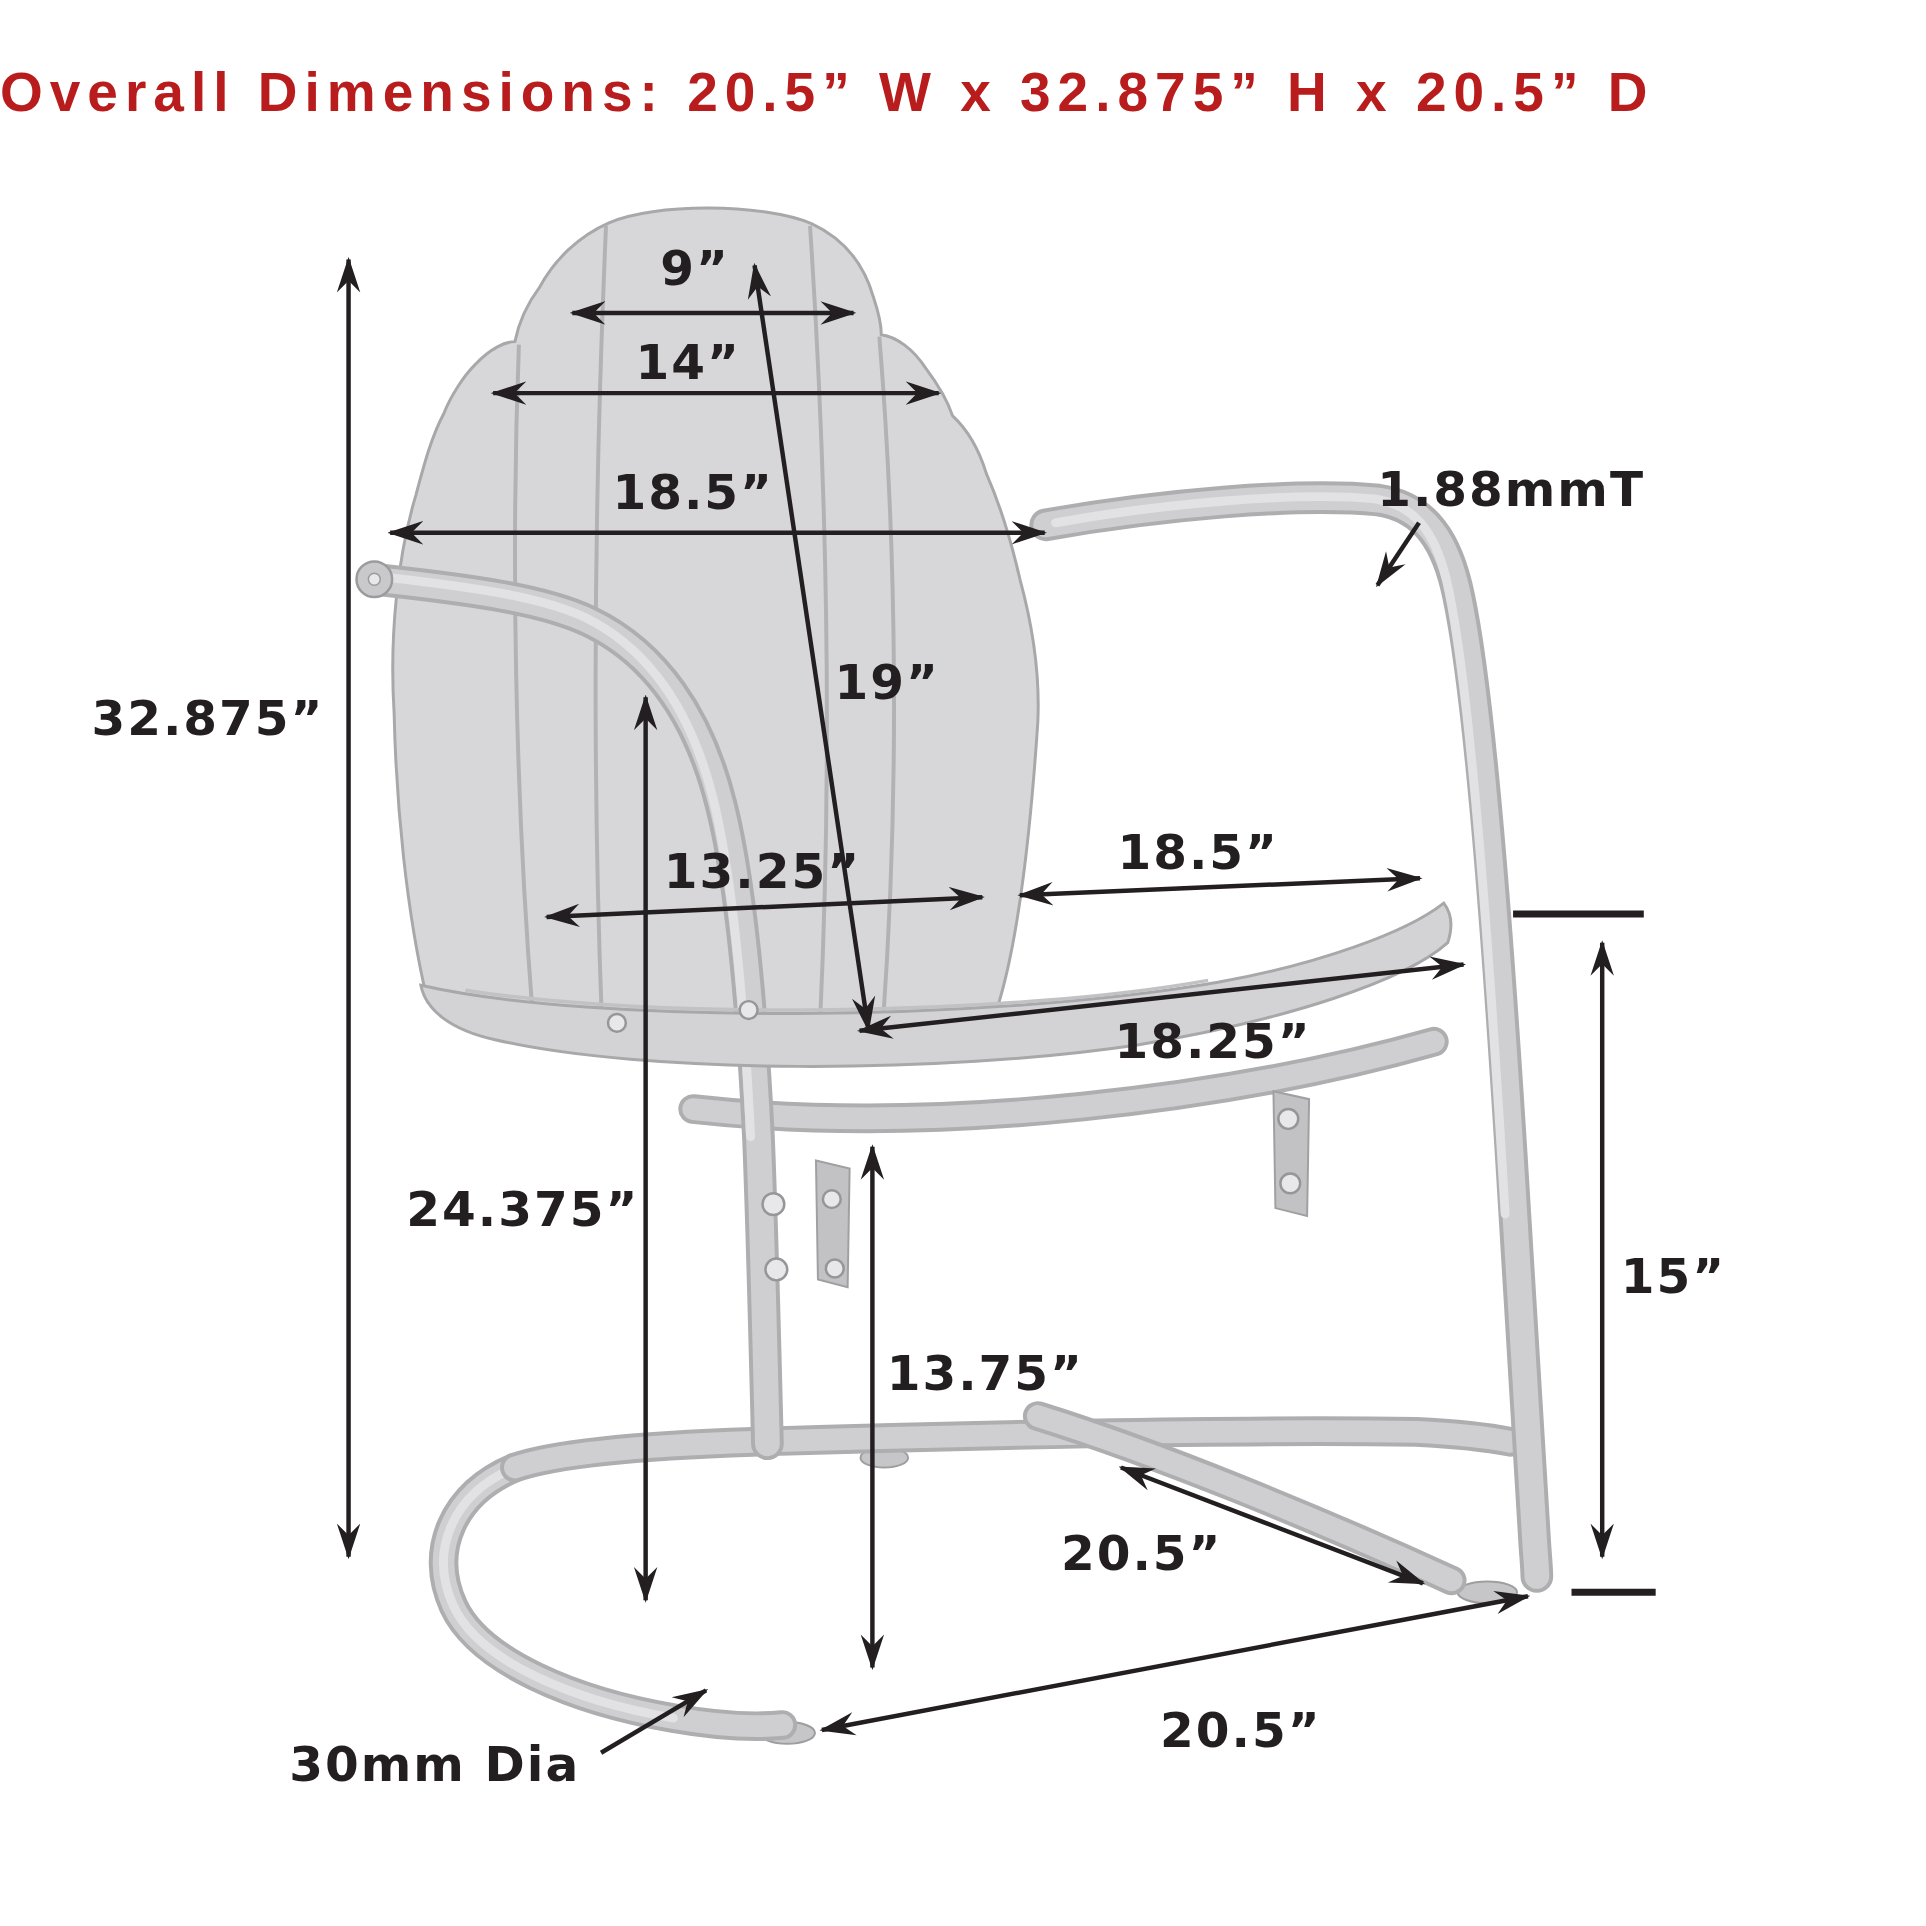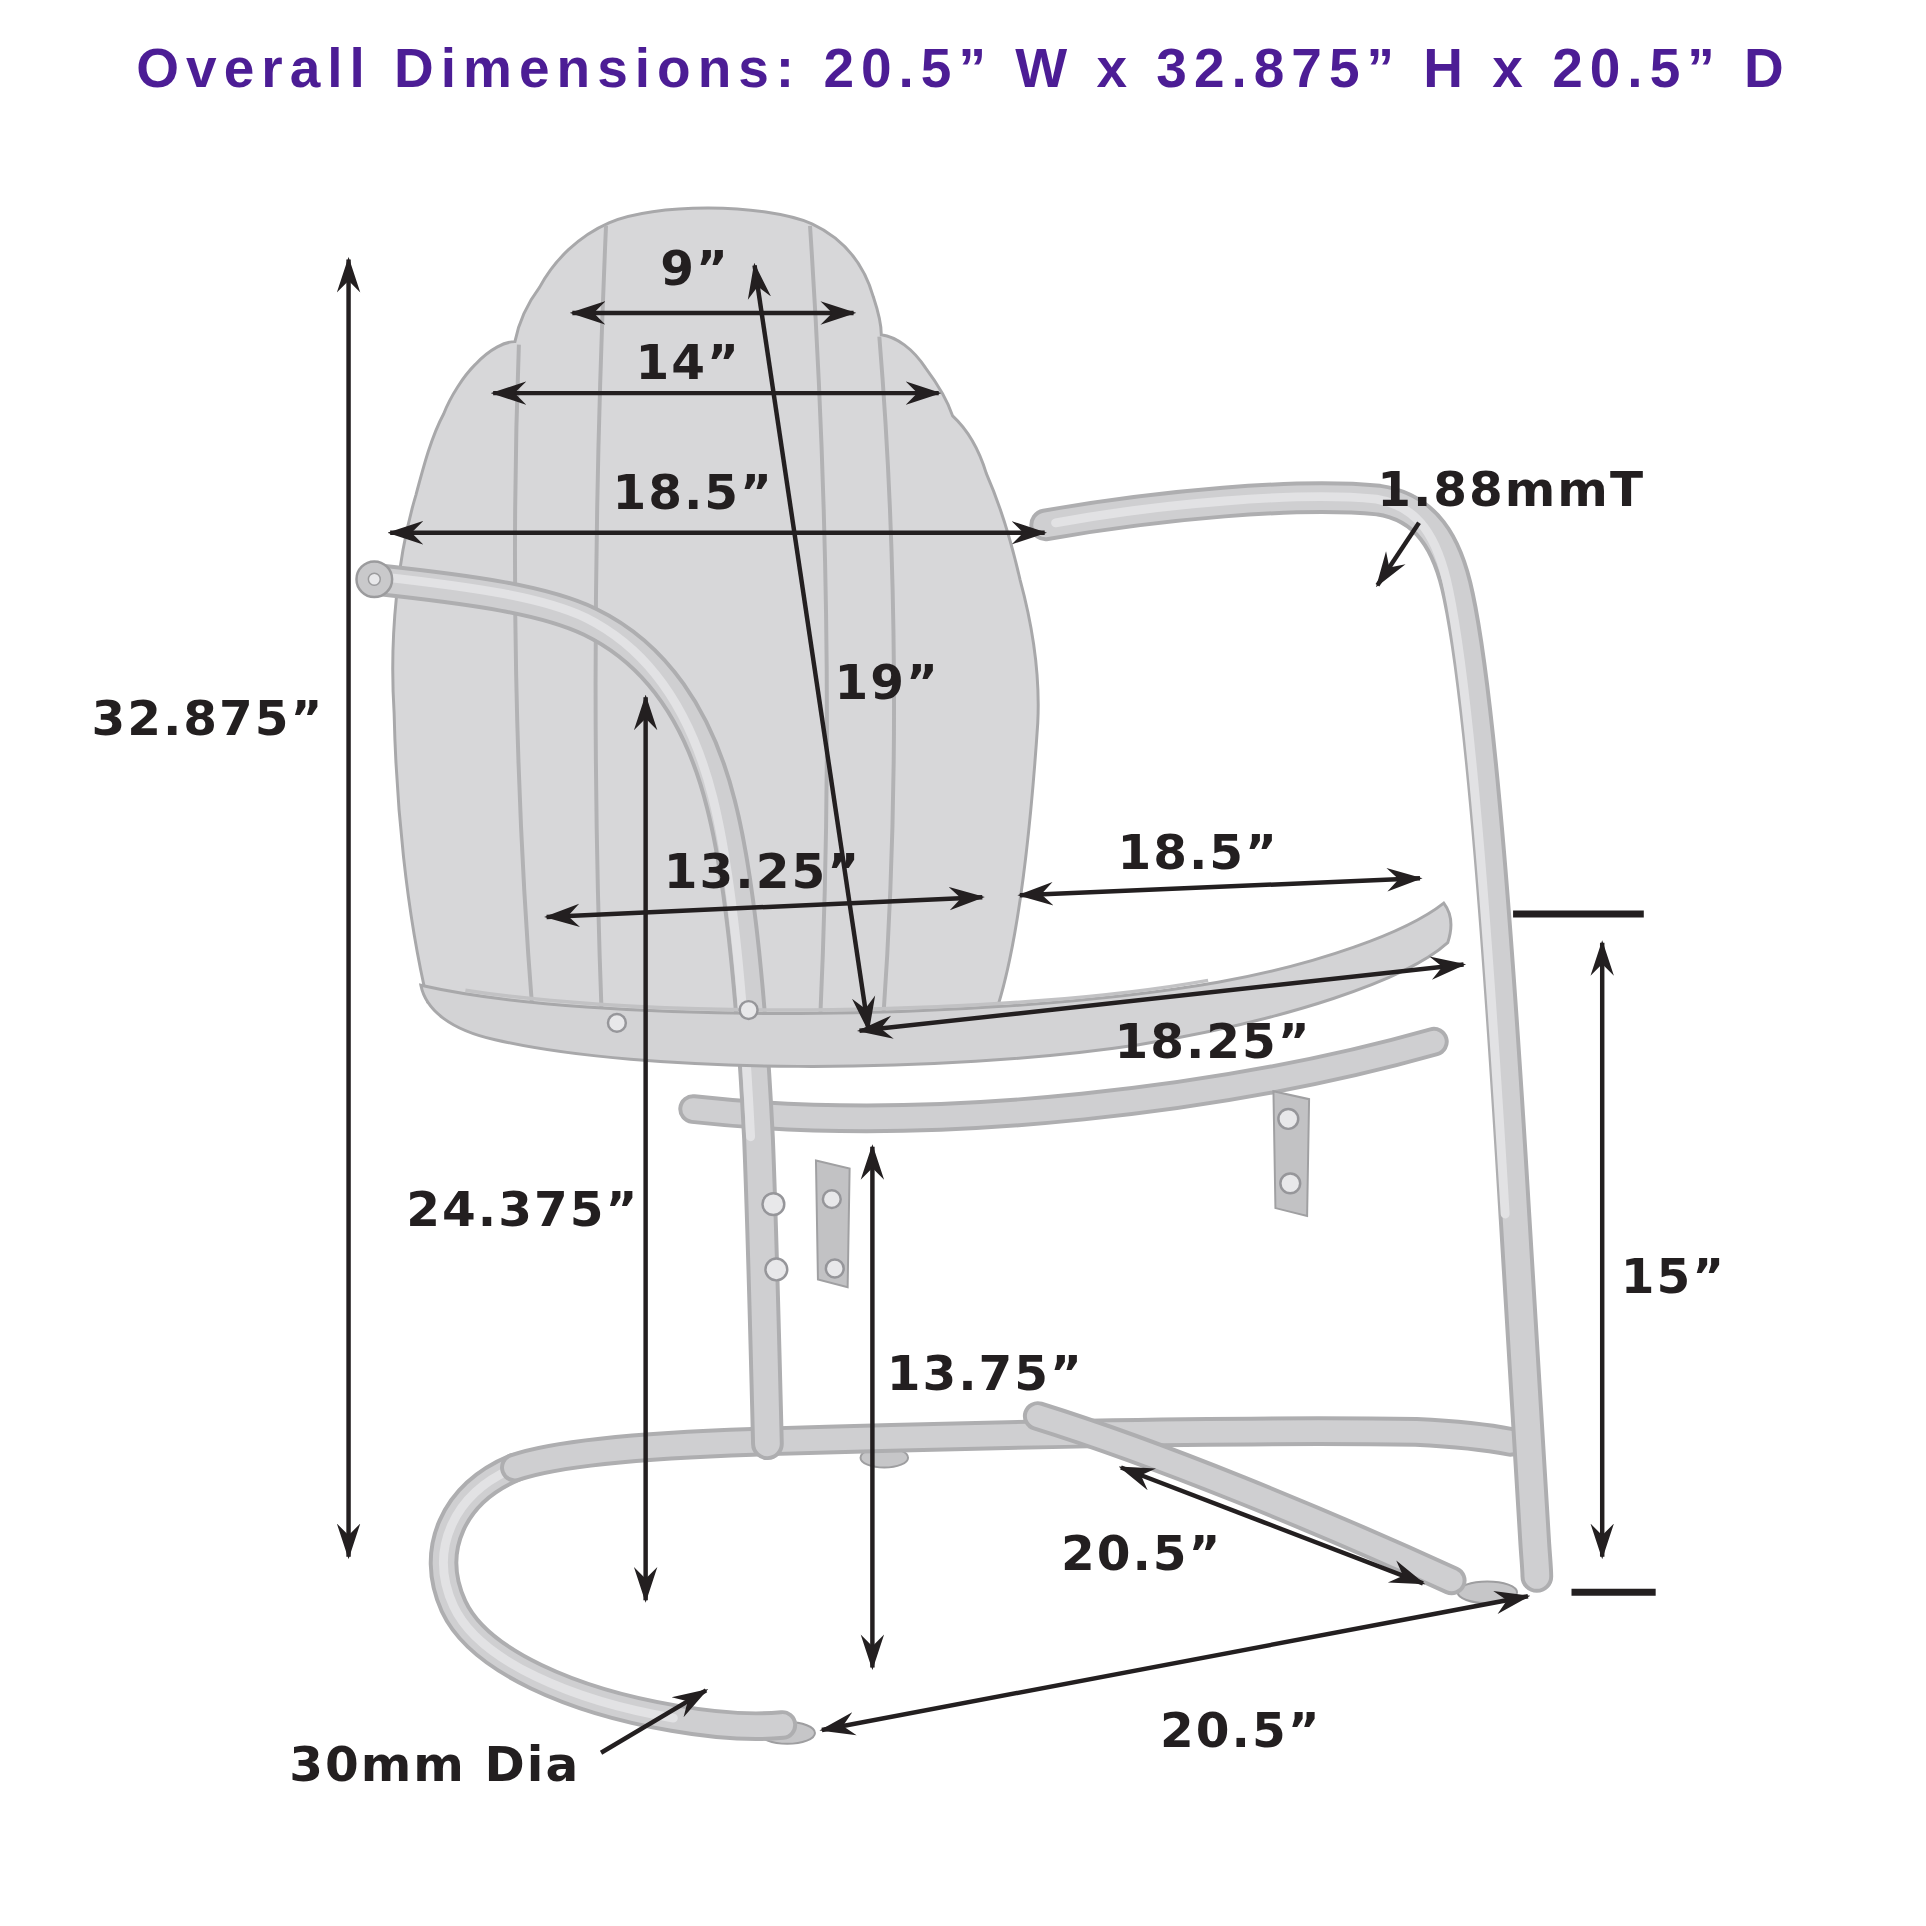--- a/index.html
+++ b/index.html
@@ -1,20 +1,20 @@
 <!DOCTYPE html>
 <html><head>
 <meta charset="utf-8">
 <style>
   html,body{margin:0;padding:0;background:#ffffff;}
   body{width:1927px;height:1927px;position:relative;overflow:hidden;
        font-family:"Liberation Sans", sans-serif;}
   .page-title{
-    position:absolute;top:36px;left:0;width:1927px;text-align:center;
-    font-size:55px;font-weight:bold;letter-spacing:7px;color:#4c1d95;
+    position:absolute;top:60px;left:0;width:1927px;
+    font-size:55px;font-weight:bold;letter-spacing:7px;color:#b91c1c;
     font-family:"Liberation Sans", sans-serif;white-space:nowrap;
   }
   svg{position:absolute;top:0;left:0;}
   .dim-label{
     font-family:"DejaVu Sans", sans-serif;font-weight:bold;font-size:49px;
     fill:#231f20;letter-spacing:2px;
   }
   .dim-line{stroke:#231f20;stroke-width:4.5;fill:none;}
   .tick{stroke:#231f20;stroke-width:7;fill:none;}
   .tube-edge{stroke:#aeaeb0;stroke-width:33;fill:none;stroke-linecap:round;}

